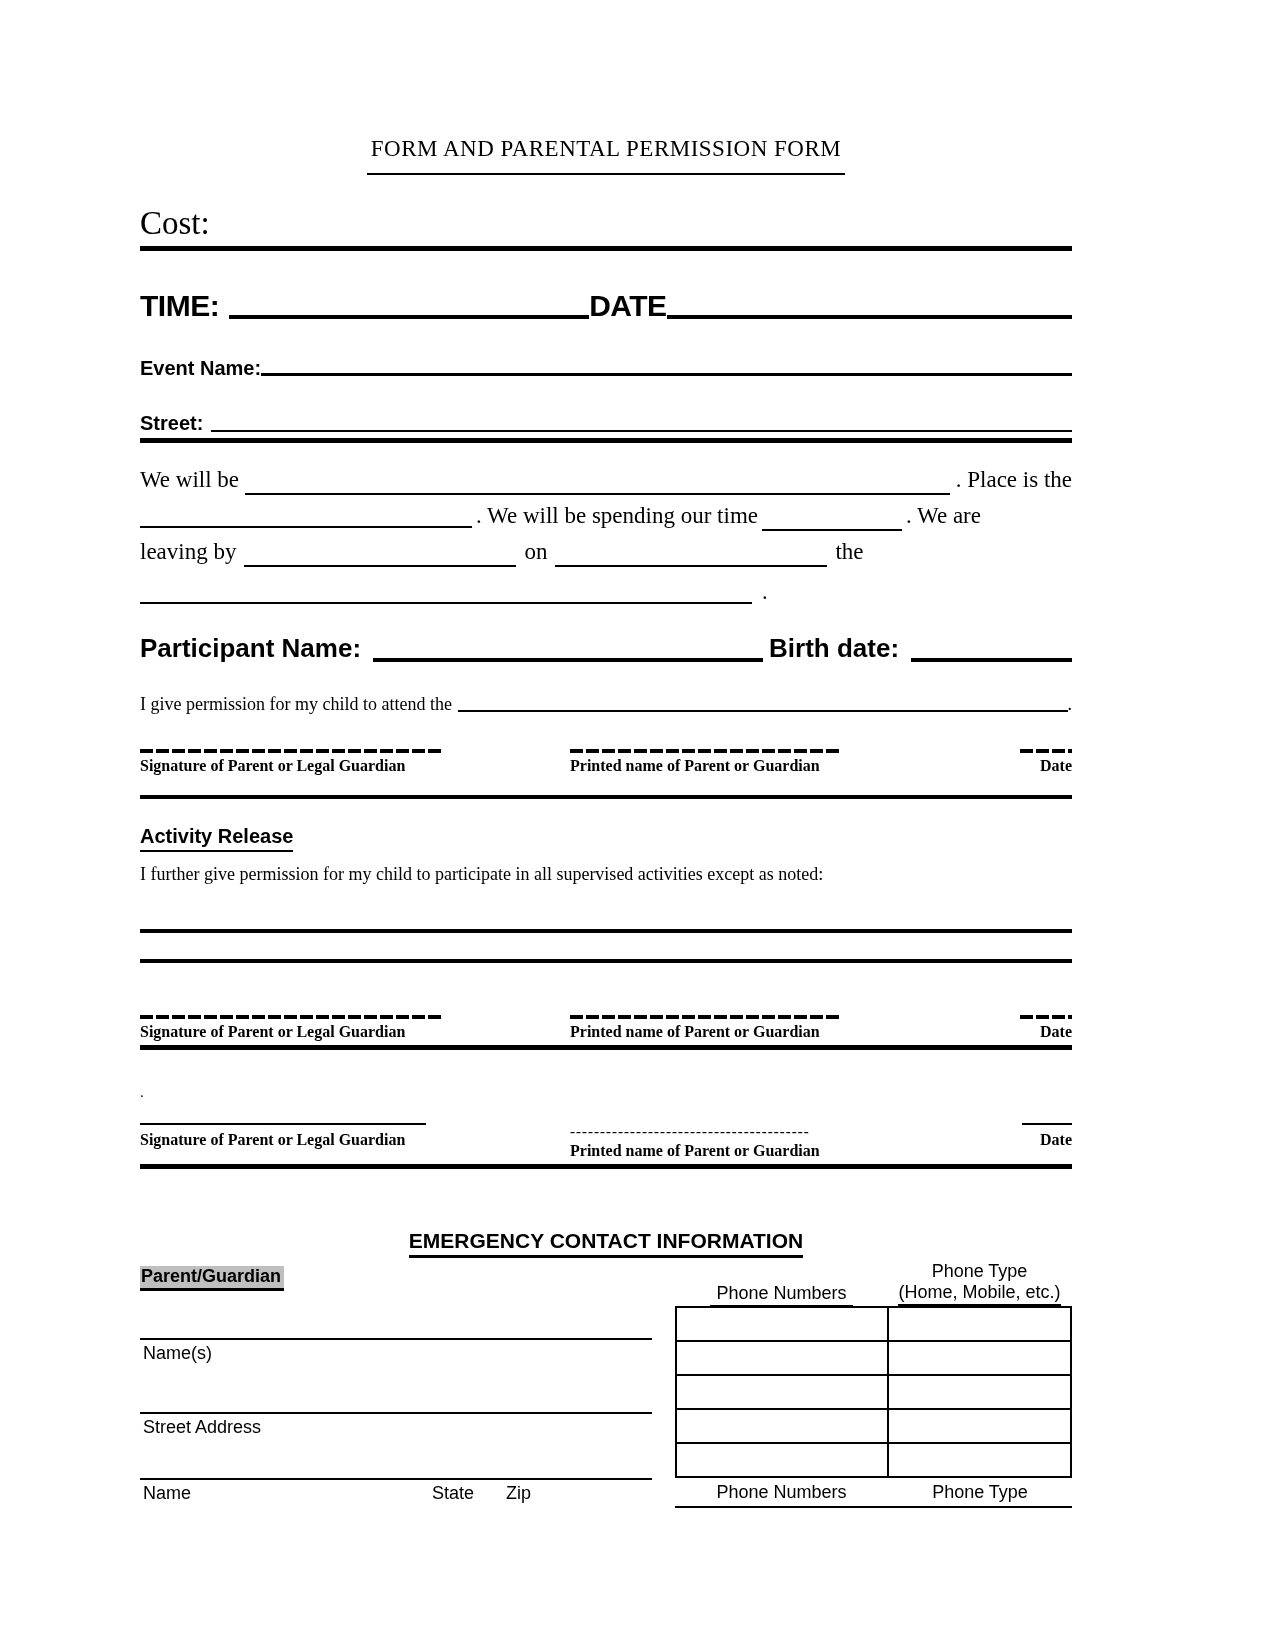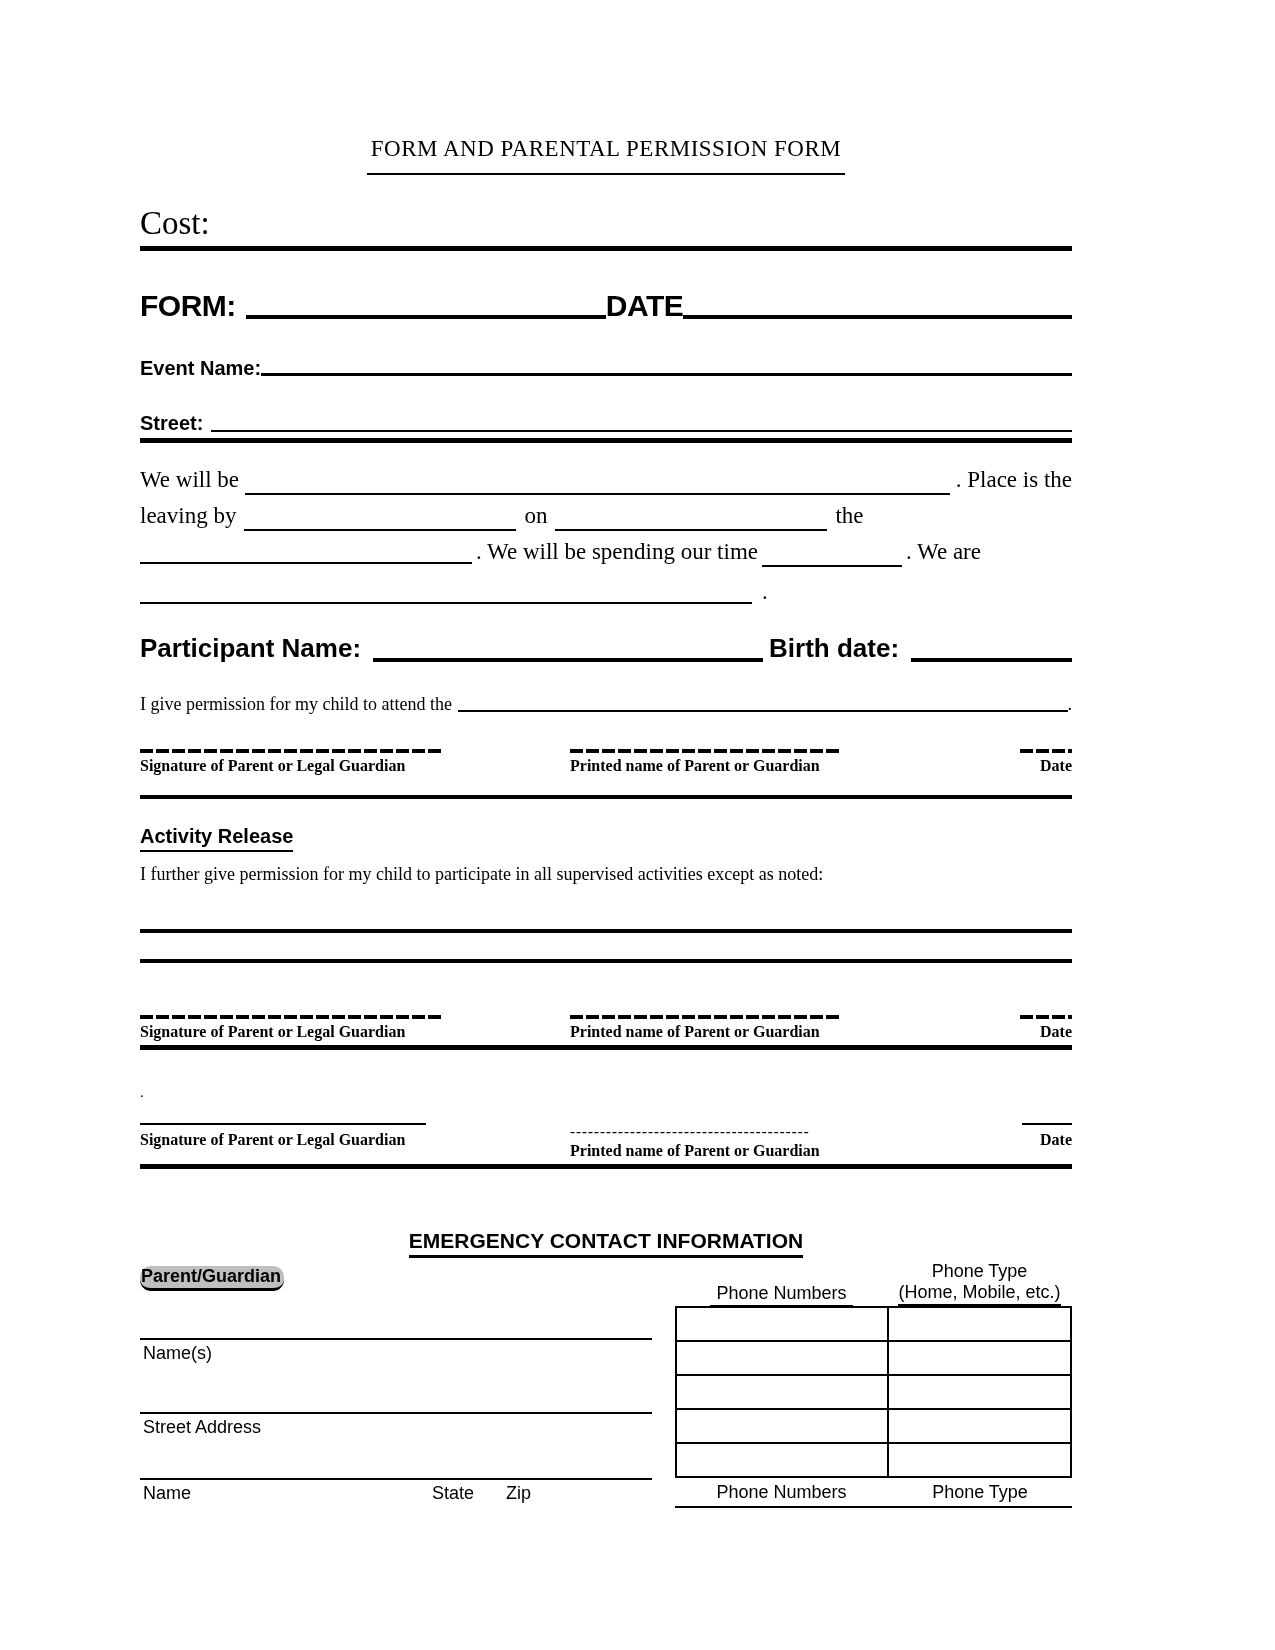--- a/index.html
+++ b/index.html
@@ -77,21 +77,21 @@
   
   .emergency-head { text-align: center; margin-top: 60px; }
   .emergency-head span {
     display: inline-block; font-weight: bold; font-size: 21px;
     border-bottom: 3px solid #000; padding-bottom: 2px;
   }
   .bottom { position: relative; height: 260px; margin-top: 8px; font-size: 18px; }
   .pg-label {
     position: absolute; left: 0; top: 8;
     font-weight: bold; background: #bfbfbf;
-    border-bottom: 3px solid #000; padding: 0 3px 1px 1px; border-radius: 11px;
+    border-bottom: 3px solid #000; padding: 0 3px 1px 1px;
   }
   .left-line { position: absolute; left: 0; width: 512px; border-top: 2.5px solid #000; }
   .ll1 { top: 72px; } .ll2 { top: 146px; } .ll3 { top: 212px; }
   .left-lbl { position: absolute; white-space: nowrap; }
   .name-lbl { left: 3px; top: 77px; }
   .street-lbl { left: 3px; top: 151px; }
   .city-lbl { left: 3px; top: 217px; }
   .state-lbl { left: 292px; top: 217px; }
   .zip-lbl { left: 366px; top: 217px; }
   .ph-num-hdr {
@@ -121,21 +121,21 @@
   <div class="title-row">
     <span class="title">FORM AND PARENTAL PERMISSION FORM</span>
   </div>
 
   <div class="cost-row">
     <span>Cost:</span>
   </div>
   <div class="rule r5 cost-rule"></div>
 
   <div class="row time-row">
-    <span class="lbl">FORM:</span>
+    <span class="lbl">TIME:</span>
     <span class="bl heavy" style="width:360px; margin-left:10px;"></span>
     <span class="lbl">DATE</span>
     <span class="bl heavy" style="flex:1;"></span>
   </div>
 
   <div class="row event-row">
     <span>Event Name:</span>
     <span class="bl" style="flex:1; border-bottom-width:3px;"></span>
   </div>
 
@@ -143,34 +143,34 @@
     <span>Street:</span>
     <span class="bl thin" style="flex:1; margin-left:8px;"></span>
   </div>
   <div class="rule r5 place-rule"></div>
 
   <div class="para">
     <div class="row">
       <span class="t">We will be</span>
       <span class="bl thin" style="flex:1; margin:0 6px;"></span>
       <span class="t">.  Place is the</span>
+    </div>
+    <div class="row">
+      <span class="bl thin" style="width:332px; margin-right:4px;"></span>
+      <span class="t">.  We will be spending our time</span>
+      <span class="bl thin" style="width:140px; margin:0 4px;"></span>
+      <span class="t">.  We are</span>
     </div>
     <div class="row">
       <span class="t">leaving by</span>
       <span class="bl thin" style="width:272px; margin:0 8px;"></span>
       <span class="t">on</span>
       <span class="bl thin" style="width:272px; margin:0 8px;"></span>
       <span class="t">the</span>
     </div>
-    <div class="row">
-      <span class="bl thin" style="width:332px; margin-right:4px;"></span>
-      <span class="t">.  We will be spending our time</span>
-      <span class="bl thin" style="width:140px; margin:0 4px;"></span>
-      <span class="t">.  We are</span>
-    </div>
     <div class="row" style="margin-top:10px;">
       <span class="bl thin" style="width:612px;"></span>
       <span class="t" style="margin-left:10px;">.</span>
     </div>
   </div>
 
   <div class="row participant-row">
     <span>Participant Name:</span>
     <span class="bl heavy" style="width:390px; margin:0 6px 2px 12px;"></span>
     <span>Birth date:</span>

